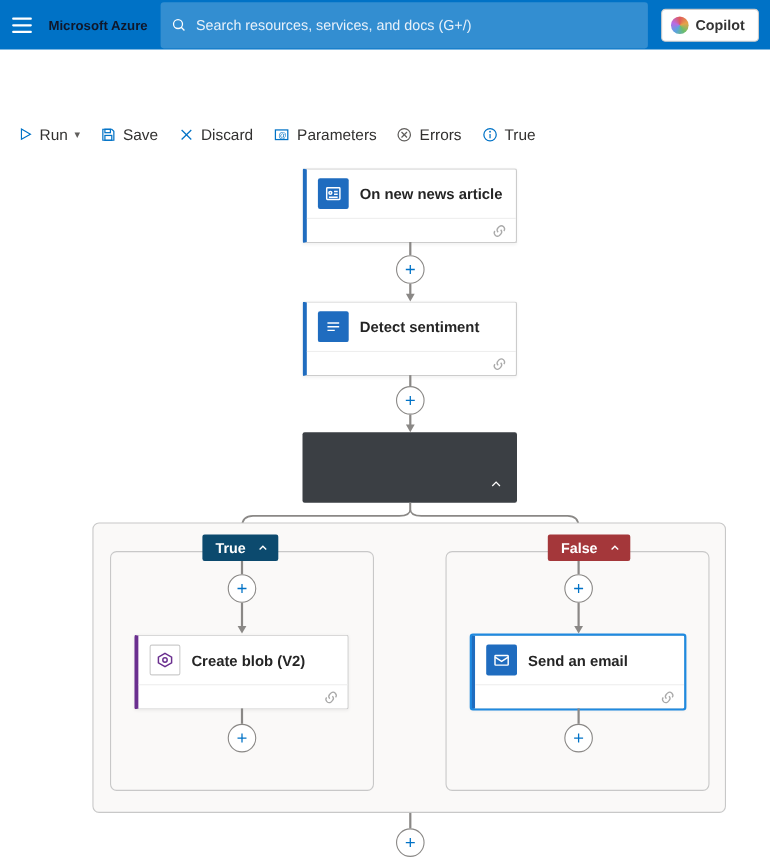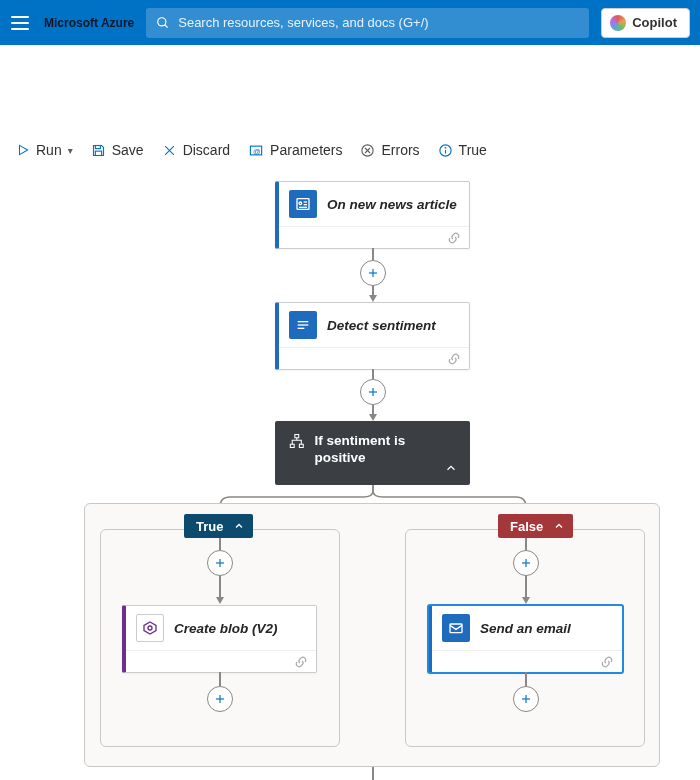--- a/index.html
+++ b/index.html
@@ -3,38 +3,38 @@
 <meta charset="utf-8">
 <style>
   * { box-sizing: border-box; margin: 0; padding: 0; }
   html, body { width: 700px; height: 780px; font-family: "Segoe UI", Arial, sans-serif; background: #fff; overflow: hidden; }
 
   
   .header { height: 45px; background: #0072c6; display: flex; align-items: center; padding: 0 10px 0 8px; gap: 12px; }
   .hamburger { width: 24px; height: 24px; display:flex; flex-direction:column; justify-content:center; gap:4px; padding:3px; cursor:pointer;}
   .hamburger span{height:2px; background:#fff; border-radius:1px;}
   .brand { color:#0f172a; font-weight:600; font-size:12px; }
-  .search { flex:1; display:flex; align-items:center; background:#487eb0; border-radius:3px; height:30px; padding:0 10px; gap:8px; background: #3b8bd1; background: rgba(255,255,255,0.2);}
+  .search { flex:1; display:flex; align-items:center; background:#487eb0; border-radius:3px; height:42px; padding:0 10px; gap:8px; background: #3b8bd1; background: rgba(255,255,255,0.2);}
   .search input{ flex:1; background:transparent; border:none; outline:none; color:#fff; font-size:13px;}
   .search input::placeholder{ color:#e8f1fa; }
   .copilot{ background:#fff; border:1px solid #ccc; border-radius:4px; height:30px; padding:0 12px 0 8px; display:flex; align-items:center; gap:6px; font-size:13px; font-weight:600; color:#333; cursor:pointer;}
   .copilot-icon{ width:16px; height:16px; background: conic-gradient(#e05a5a, #e6a24a, #6bbf6b, #5aa3e0, #b86be6, #e05a5a); border-radius:50%;}
 
   
-  .toolbar { display:flex; align-items:center; gap:18px; padding: 0 16px; height:42px; margin-top:84px; color:#323130; font-size:14px;}
+  .toolbar { display:flex; align-items:center; gap:18px; padding: 0 16px; height:42px; margin-top:56px; color:#323130; font-size:14px;}
   .tb-item{ display:flex; align-items:center; gap:6px; cursor:pointer; color:#323130;}
   .tb-item svg{ stroke:#0072c6; }
   .tb-item.gray svg{stroke:#605e5c;}
   .tb-item .chev{ font-size:10px; color:#605e5c;}
   .tb-item.gray span{ color:#323130;}
   
   
   .canvas{ position:relative; width:700px; }
 
-  .node { position:absolute; width:195px; background:#fff; border:1px solid #ccc; border-radius:2px; box-shadow:0 1px 3px rgba(0,0,0,0.05);font-style:italic;}
+  .node { position:absolute; width:195px; background:#fff; border:1px solid #ccc; border-radius:2px; box-shadow:0 1px 3px rgba(0,0,0,0.05);}
   .node .head{ display:flex; align-items:center; gap:10px; padding:8px 10px; font-size:13.5px; font-weight:600; color:#252525;}
   .node .foot{ height:22px; border-top:1px solid #eee; display:flex; justify-content:flex-end; align-items:center; padding-right:8px; color:#888;}
   .node .foot svg{opacity:0.5;}
   .bar-blue{ border-left:4px solid #1f6cbf;}
   .bar-purple{ border-left:4px solid #6a2f8f;}
   .sel{ outline:2px solid #1f8ae0; outline-offset:-1px;}
   .ic{ width:28px; height:28px; border-radius:2px; display:flex; align-items:center; justify-content:center; flex-shrink:0;}
   .ic-news{ background:#1f6cbf;}
   .ic-text{ background:#1f6cbf;}
   .ic-blob{ background:#fff; border:1px solid #ccc;}
@@ -192,29 +192,20 @@
   <div class="plus" style="left:360px; top:208px;">
     <svg width="14" height="14" viewBox="0 0 24 24" fill="none" stroke-width="2">
         <line x1="12" y1="5" x2="12" y2="19"></line>
         <line x1="5" y1="12" x2="19" y2="12"></line>
       </svg>
   </div>
   <div class="connector v" style="left:372px; top:234px; height:10px;"></div>
   <div class="arrowhead" style="left:368.5px; top:243px;"></div>
 
   <div class="cond" style="left:275px; top:250px; height:64px;">
-    <div class="row">
-      <svg width="16" height="16" viewBox="0 0 24 24" fill="none" stroke="#fff" stroke-width="1.6">
-          <rect x="9" y="2" width="6" height="5"></rect>
-          <rect x="2" y="17" width="6" height="5"></rect>
-          <rect x="16" y="17" width="6" height="5"></rect>
-          <path d="M12 7v4M12 11H5v6M12 11h7v6"></path>
-        </svg>
-      <div class="title">If sentiment is positive</div>
-    </div>
     <svg class="chev-up" width="14" height="14" viewBox="0 0 24 24" fill="none" stroke="#fff" stroke-width="2">
         <polyline points="6 15 12 9 18 15"></polyline>
       </svg>
   </div>
 
   <svg class="curve" style="left:0; top:314px;" width="700" height="30">
     <path d="M373 0 V6 Q373 12 363 12 H230 Q220 12 220 22 V30"></path>
     <path d="M373 0 V6 Q373 12 383 12 H516 Q526 12 526 22 V30"></path>
   </svg>
 

